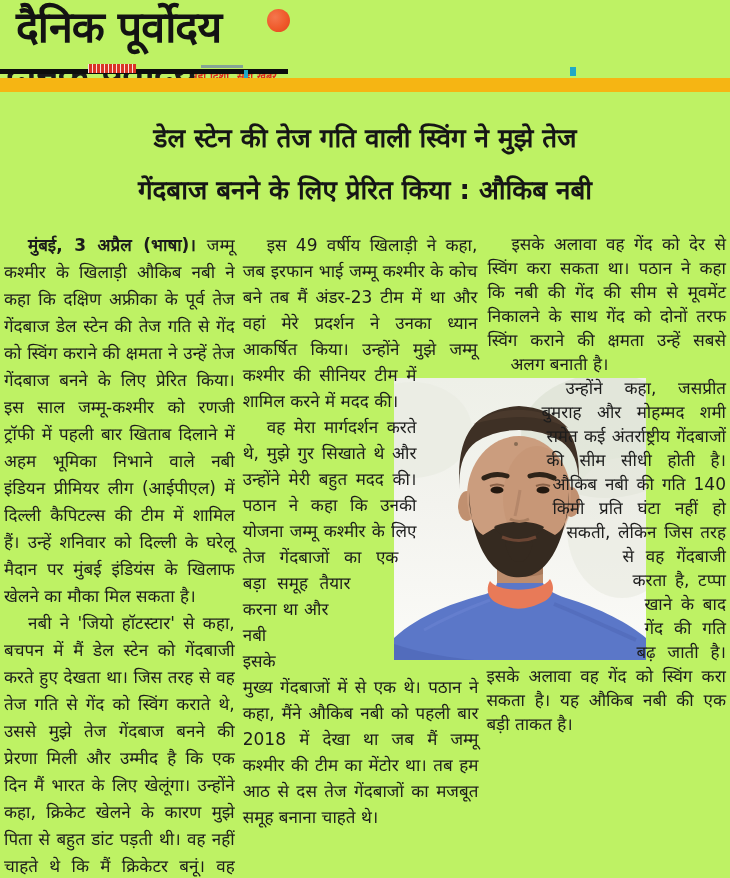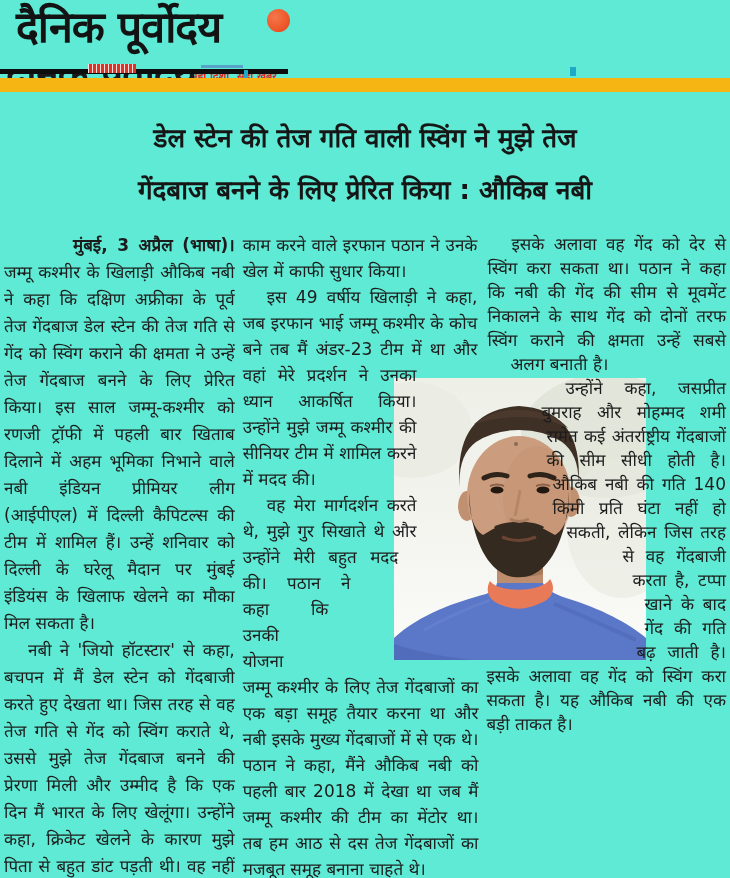--- a/index.html
+++ b/index.html
@@ -1,18 +1,18 @@
 <!DOCTYPE html>
 <html lang="hi"><head>
 <meta charset="utf-8">
 <style>
   html,body{margin:0;padding:0;background:#e9e9e9;}
   .page{
     position:relative;width:730px;height:878px;margin:0 auto;
-    background:#5eead4;overflow:hidden;
+    background:#bef264;overflow:hidden;
     font-family:"DejaVu Sans",sans-serif;
   }
   
   .masthead{position:absolute;left:0;top:0;width:730px;height:112px;}
   .logo{
     position:absolute;left:16px;top:2px;
     font-size:43px;font-weight:800;color:#131313;letter-spacing:-1px;
     white-space:nowrap;line-height:1.2;
   }
   .logo-dot{
@@ -48,21 +48,21 @@
   .body{
     position:absolute;left:0;top:232px;width:730px;height:646px;
     display:flex;gap:8px;padding:0 4px;box-sizing:border-box;z-index:2;
   }
   .col{color:#1c1c1c;font-size:17px;text-align:justify;}
   .col p{margin:0;}
   .col-1{width:233px;line-height:27px;}
   .col-2{width:238px;line-height:26px;}
   .col-3{width:242px;line-height:24px;}
   .indent{text-indent:24px;}
-  .dateline{font-weight:bold;margin-left:45px;}
+  .dateline{font-weight:bold;}
   .spR{float:right;clear:right;}
   .spL{float:left;clear:left;}
   
   .photo{
     position:absolute;left:394px;top:378px;width:252px;height:282px;z-index:1;
   }
   .photo svg{display:block;}
 </style>
 </head>
 <body>
@@ -149,21 +149,20 @@
       <p class="indent"><span>नबी ने 'जियो हॉटस्टार' से कहा, बचपन में मैं डेल स्टेन को गेंदबाजी करते हुए देखता था। जिस तरह से वह तेज गति से गेंद को स्विंग कराते थे, उससे मुझे तेज गेंदबाज बनने की प्रेरणा मिली और उम्मीद है कि एक दिन मैं भारत के लिए खेलूंगा। उन्होंने कहा, क्रिकेट खेलने के कारण मुझे पिता से बहुत डांट पड़ती थी। वह नहीं चाहते थे कि मैं क्रिकेटर बनूं। वह चाहते थे कि मैं डॉक्टर बनूं। नबी ने कहा कि जम्मू और कश्मीर के लिए मेंटोर (मार्गदर्शक) के रूप में</span></p>
     </div>
 
     <div class="col col-2">
       <div class="spR" style="width:1px;height:130px;"></div>
       <div class="spR" style="width:62px;height:195px;"></div>
       <div class="spR" style="width:80px;height:26px;"></div>
       <div class="spR" style="width:128px;height:26px;"></div>
       <div class="spR" style="width:150px;height:26px;"></div>
       <div class="spR" style="width:174px;height:26px;"></div>
-      <p><span>काम करने वाले इरफान पठान ने उनके खेल में काफी सुधार किया।</span></p>
       <p class="indent"><span>इस 49 वर्षीय खिलाड़ी ने कहा, जब इरफान भाई जम्मू कश्मीर के कोच बने तब मैं अंडर-23 टीम में था और वहां मेरे प्रदर्शन ने उनका ध्यान आकर्षित किया। उन्होंने मुझे जम्मू कश्मीर की सीनियर टीम में शामिल करने में मदद की।</span></p>
       <p class="indent"><span>वह मेरा मार्गदर्शन करते थे, मुझे गुर सिखाते थे और उन्होंने मेरी बहुत मदद की। पठान ने कहा कि उनकी योजना जम्मू कश्मीर के लिए तेज गेंदबाजों का एक बड़ा समूह तैयार करना था और नबी इसके मुख्य गेंदबाजों में से एक थे। पठान ने कहा, मैंने औकिब नबी को पहली बार 2018 में देखा था जब मैं जम्मू कश्मीर की टीम का मेंटोर था। तब हम आठ से दस तेज गेंदबाजों का मजबूत समूह बनाना चाहते थे।</span></p>
 
     </div>
 
     <div class="col col-3">
       <div class="spL" style="width:1px;height:132px;"></div>
       <div class="spL" style="width:24px;height:24px;"></div>
       <div class="spL" style="width:55px;height:48px;"></div>
       <div class="spL" style="width:60px;height:48px;"></div>

